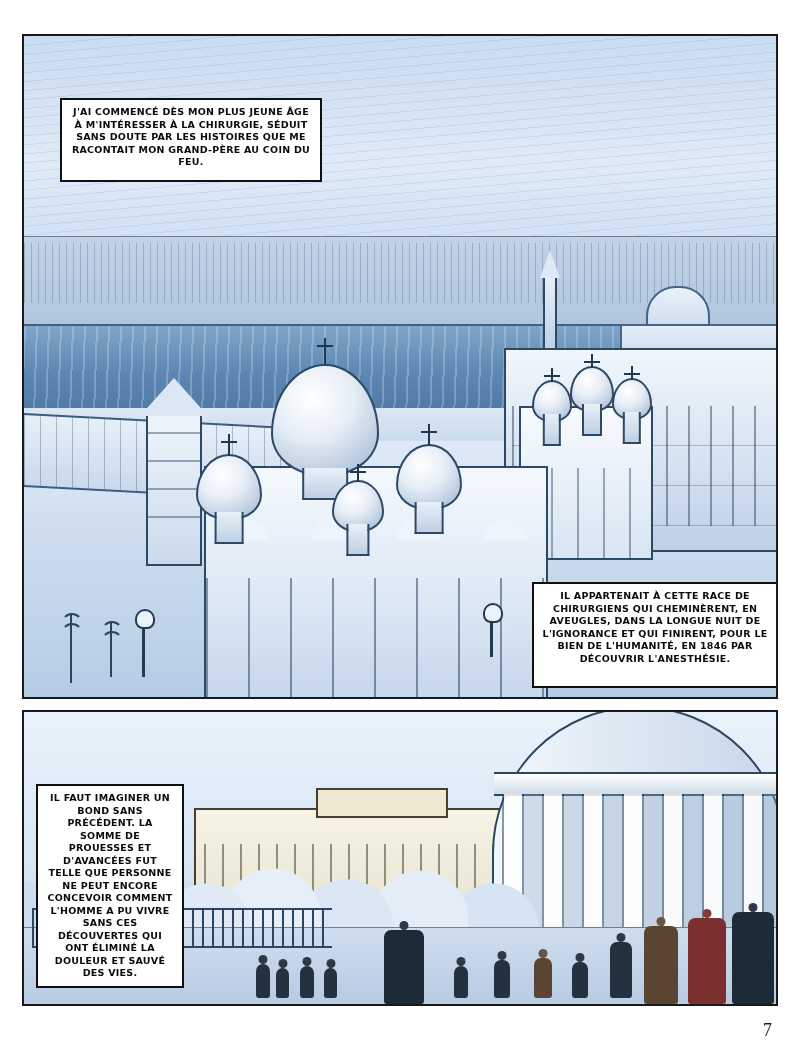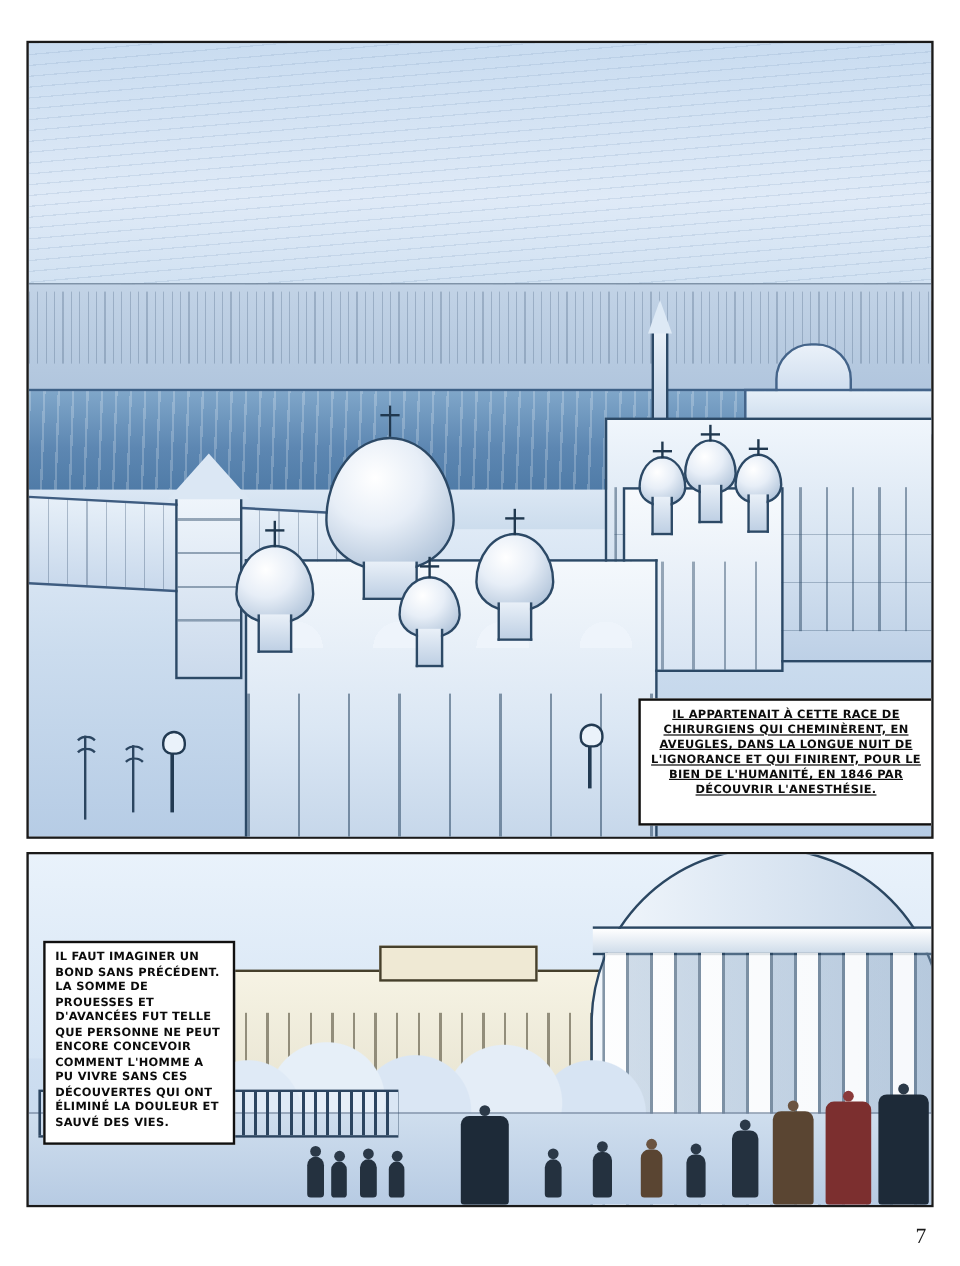--- a/index.html
+++ b/index.html
@@ -432,34 +432,34 @@
     width: 262px;
     min-height: 84px;
     text-align: center;
   }
   #caption-2 {
     left: 508px;
     top: 546px;
     width: 246px;
     min-height: 106px;
     text-align: center;
-    text-decoration: underline;
   }
   #caption-3 {
     left: 12px;
     top: 14px;
     width: 140px;
     min-height: 38px;
     text-align: left;
   }
   #caption-4 {
     left: 12px;
     top: 72px;
-    width: 160px;
+    width: 148px;
     min-height: 170px;
+    text-align: center;
   }
 
   .page-number {
     position: absolute;
     right: 28px;
     bottom: 14px;
     font-family: "Liberation Serif", serif;
     font-size: 18px;
     color: #1a1a1a;
   }
@@ -524,20 +524,21 @@
         <span class="neck"></span>
       </div>
 
     <div class="bare-tree" style="left:46px; bottom:14px; height:70px;"></div>
     <div class="bare-tree" style="left:86px; bottom:20px; height:56px;"></div>
     <div class="bare-tree" style="left:626px; bottom:10px; height:62px;"></div>
     <div class="bare-tree" style="left:668px; bottom:16px; height:50px;"></div>
     <div class="lamp" style="left:118px; bottom:20px; height:54px;"></div>
     <div class="lamp" style="left:466px; bottom:40px; height:40px;"></div>
 
+    <div class="caption" id="caption-1">J'AI COMMENCÉ DÈS MON PLUS JEUNE ÂGE À M'INTÉRESSER À LA CHIRURGIE, SÉDUIT SANS DOUTE PAR LES HISTOIRES QUE ME RACONTAIT MON GRAND-PÈRE AU COIN DU FEU.</div>
 
     <div class="caption" id="caption-2">IL APPARTENAIT À CETTE RACE DE CHIRURGIENS QUI CHEMINÈRENT, EN AVEUGLES, DANS LA LONGUE NUIT DE L'IGNORANCE ET QUI FINIRENT, POUR LE BIEN DE L'HUMANITÉ, EN 1846 PAR DÉCOUVRIR L'ANESTHÉSIE.</div>
   </div>
 
   <div class="panel" id="panel-2">
 
     <div class="p2-sky"></div>
 
     <div class="faculty">
       <div class="faculty-portico"></div>

